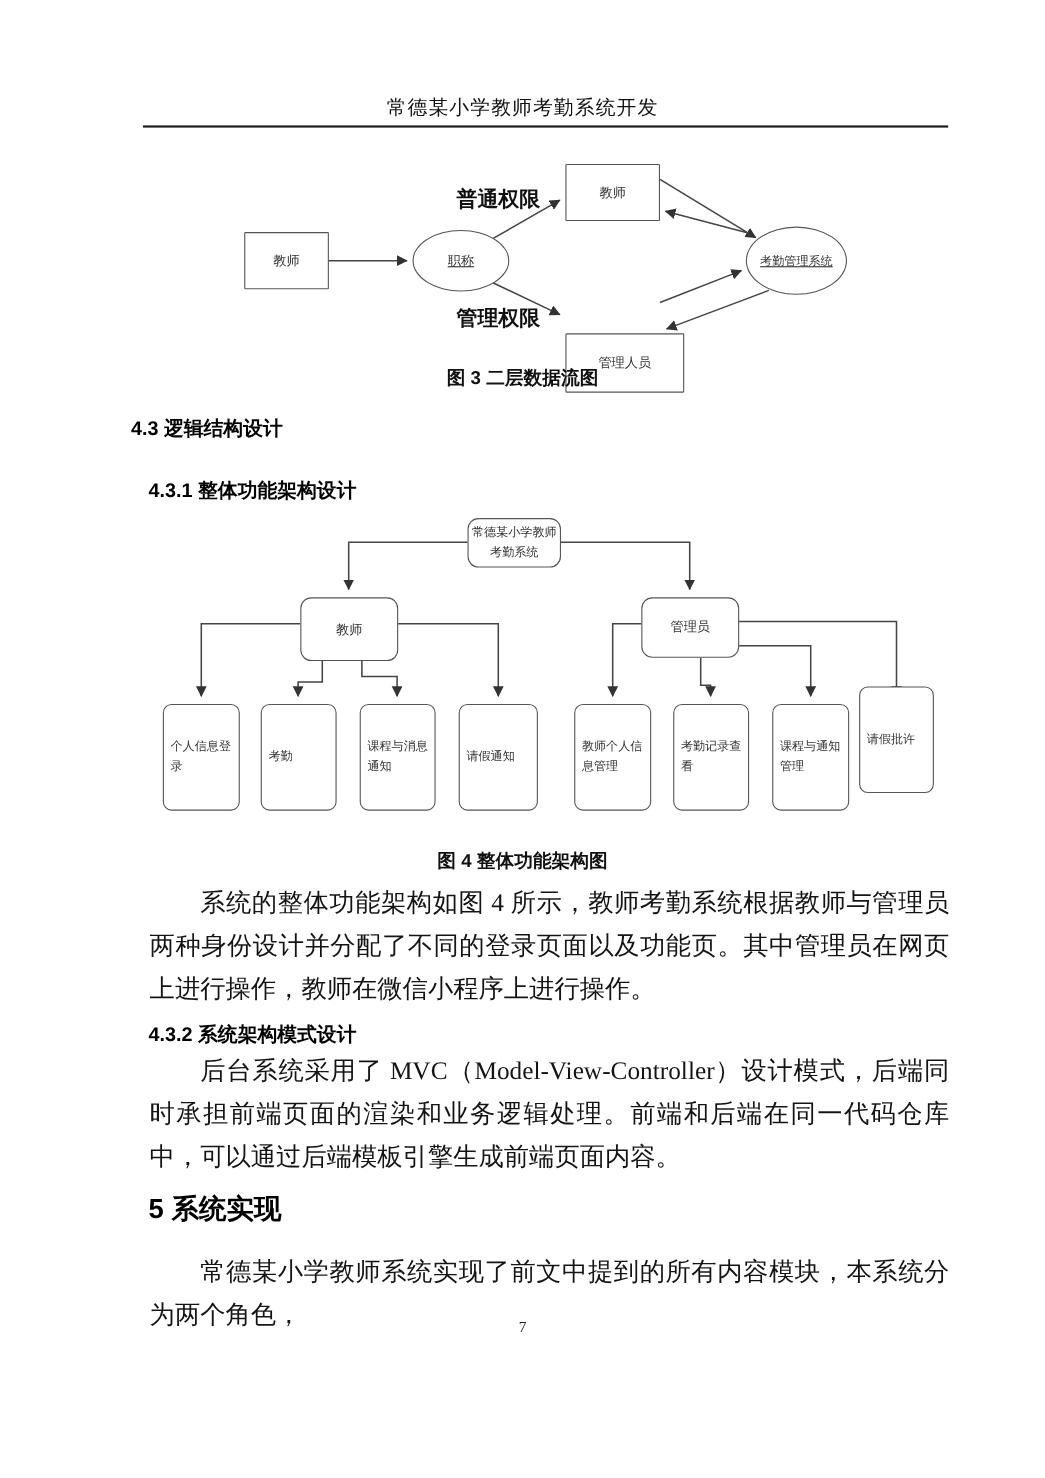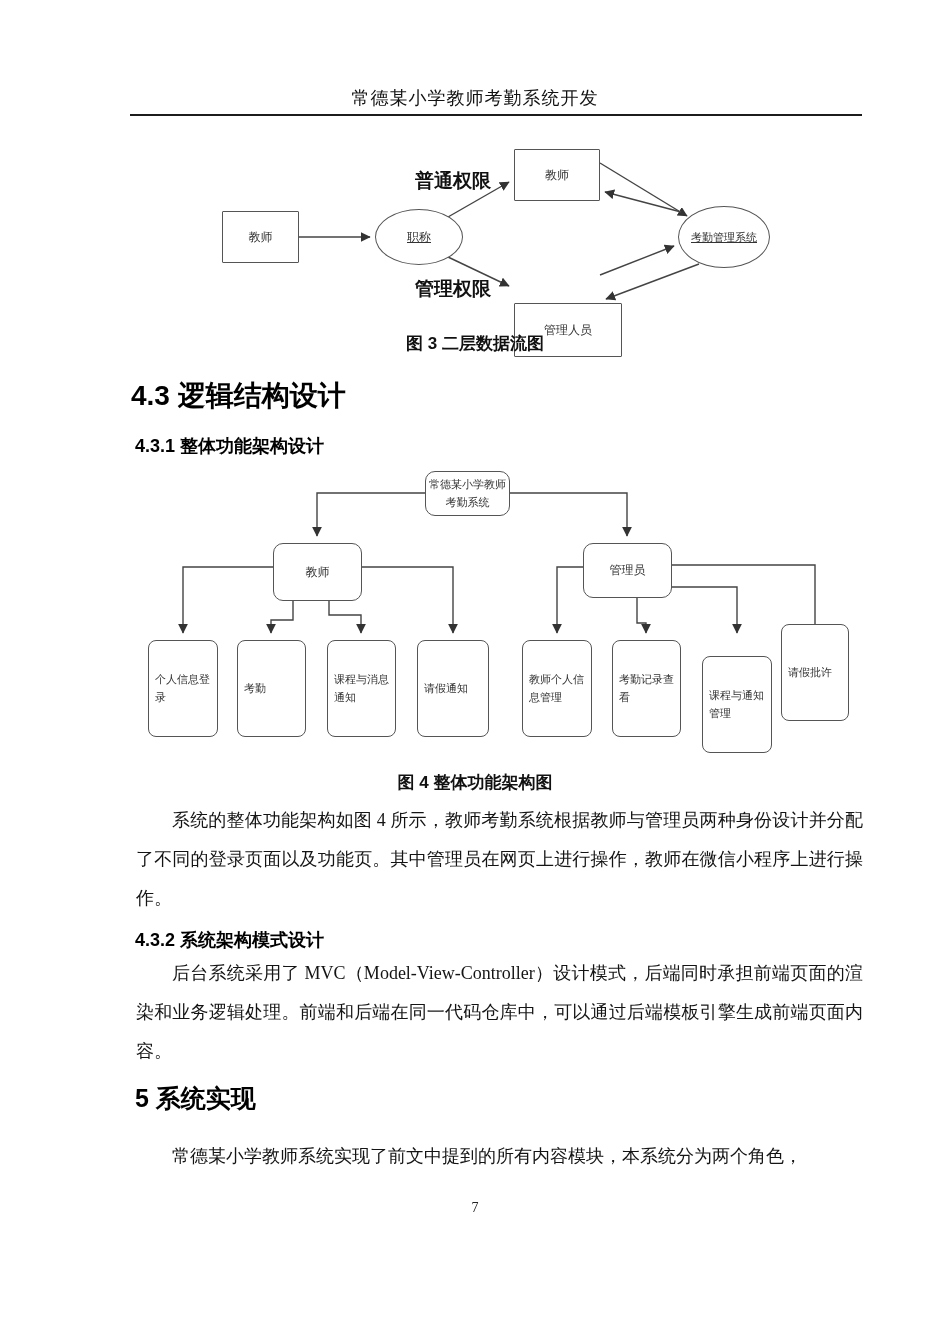--- a/index.html
+++ b/index.html
@@ -42,32 +42,32 @@
     position:absolute; left:0; width:100%; text-align:center;
     font-family:"Liberation Sans","DejaVu Sans",sans-serif; font-weight:bold;
     font-size:17px; color:#111;
   }
   .h-big {
     position:absolute; left:135px;
     font-family:"Liberation Sans","DejaVu Sans",sans-serif; font-weight:bold;
     font-size:25px; color:#000;
   }
   .h-mid {
-    position:absolute; left:131px;
+    position:absolute; left:119px;
     font-family:"Liberation Sans","DejaVu Sans",sans-serif; font-weight:bold;
-    font-size:28px; color:#000;
+    font-size:18px; color:#000;
   }
   .h-sub {
     position:absolute; left:135px;
     font-family:"Liberation Sans","DejaVu Sans",sans-serif; font-weight:bold;
     font-size:18px; color:#000;
   }
   .para {
     position:absolute; left:136px; width:727px;
-    font-size:18px; line-height:39px; text-align:justify; text-indent:2em; color:#141414;
+    font-size:23px; line-height:39px; text-align:justify; text-indent:2em; color:#141414;
   }
   .page-num {
     position:absolute; top:1200px; left:0; width:100%;
     text-align:center; font-size:14px; color:#222;
   }
 </style>
 </head>
 <body>
 
 <div class="page">
@@ -125,21 +125,21 @@
     <div class="node rounded pre2" style="left:282px; top:3px; width:85px; height:45px; font-size:11px; line-height:1.6;">常德某小学教师
 考勤系统</div>
     <div class="node rounded" style="left:130px; top:75px; width:89px; height:58px;">教师</div>
     <div class="node rounded" style="left:440px; top:75px; width:89px; height:55px;">管理员</div>
     <div class="node leaf" style="left:94px;  top:172px; width:69px; height:97px;">考勤</div>
     <div class="node leaf" style="left:5px;   top:172px; width:70px; height:97px;">个人信息登录</div>
     <div class="node leaf" style="left:184px; top:172px; width:69px; height:97px;">课程与消息通知</div>
     <div class="node leaf" style="left:274px; top:172px; width:72px; height:97px;">请假通知</div>
     <div class="node leaf" style="left:379px; top:172px; width:70px; height:97px;">教师个人信息管理</div>
     <div class="node leaf" style="left:469px; top:172px; width:69px; height:97px;">考勤记录查看</div>
-    <div class="node leaf" style="left:559px; top:188px; width:70px; height:97px;">课程与通知管理</div>
+    <div class="node leaf" style="left:559px; top:172px; width:70px; height:97px;">课程与通知管理</div>
     <div class="node leaf" style="left:638px; top:156px; width:68px; height:97px;">请假批许</div>
   </div>
 
   <div class="caption" style="top:771px;">图 4 整体功能架构图</div>
 
   <div class="para" style="top:801px;">系统的整体功能架构如图 4 所示，教师考勤系统根据教师与管理员两种身份设计并分配了不同的登录页面以及功能页。其中管理员在网页上进行操作，教师在微信小程序上进行操作。</div>
 
   <div class="h-sub" style="top:928px;">4.3.2 系统架构模式设计</div>
 
   <div class="para" style="top:954px;">后台系统采用了 MVC（Model-View-Controller）设计模式，后端同时承担前端页面的渲染和业务逻辑处理。前端和后端在同一代码仓库中，可以通过后端模板引擎生成前端页面内容。</div>

